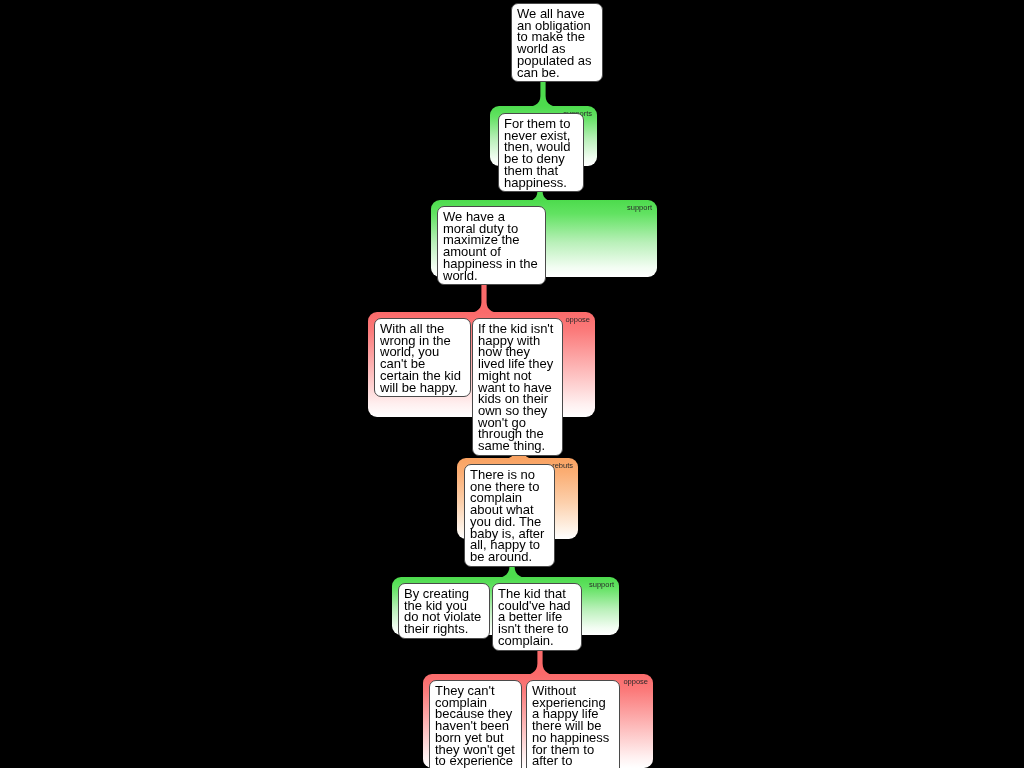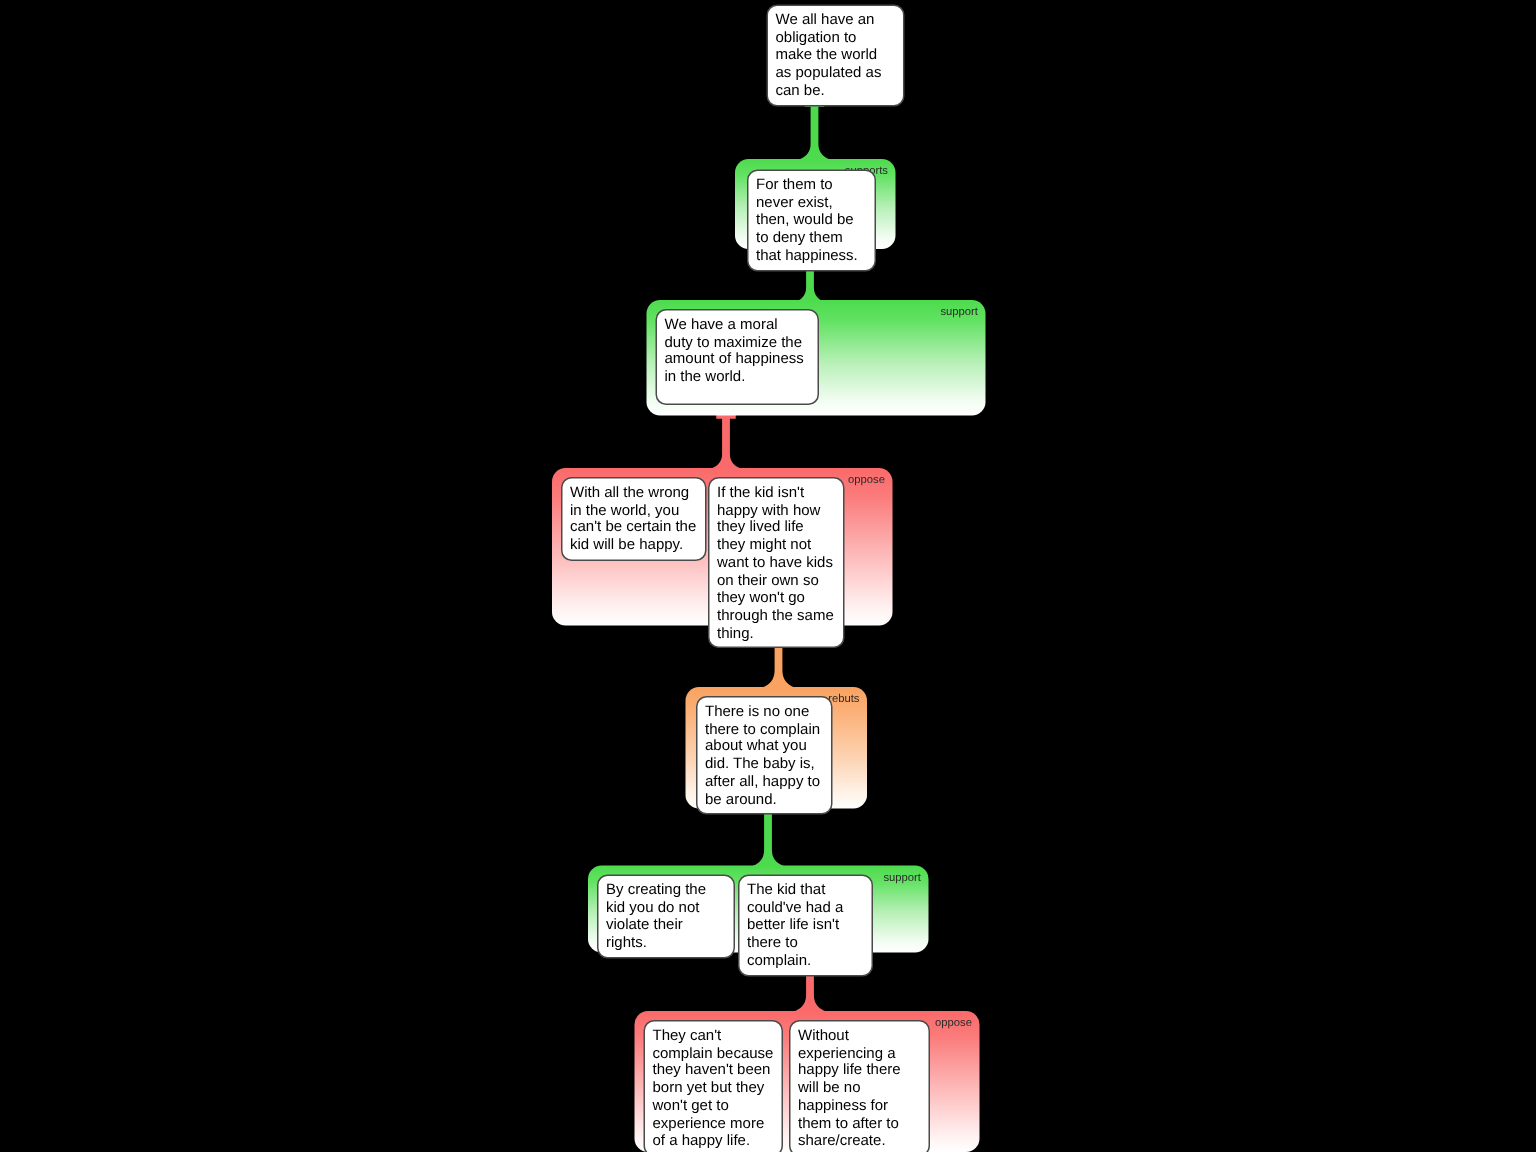--- a/index.html
+++ b/index.html
@@ -53,21 +53,21 @@
   }
 
   
   .card {
     position: absolute;
     box-sizing: border-box;
     background: #ffffff;
     border: 1px solid #4a4a4a;
     border-radius: 7px;
     padding: 4px 5px 3px 5px;
-    font-size: 10px;
+    font-size: 13px;
     line-height: 11.7px;
     color: #000000;
     font-family: "Liberation Sans", sans-serif;
     overflow: hidden;
   }
 
   
   .connector {
     position: absolute;
   }

